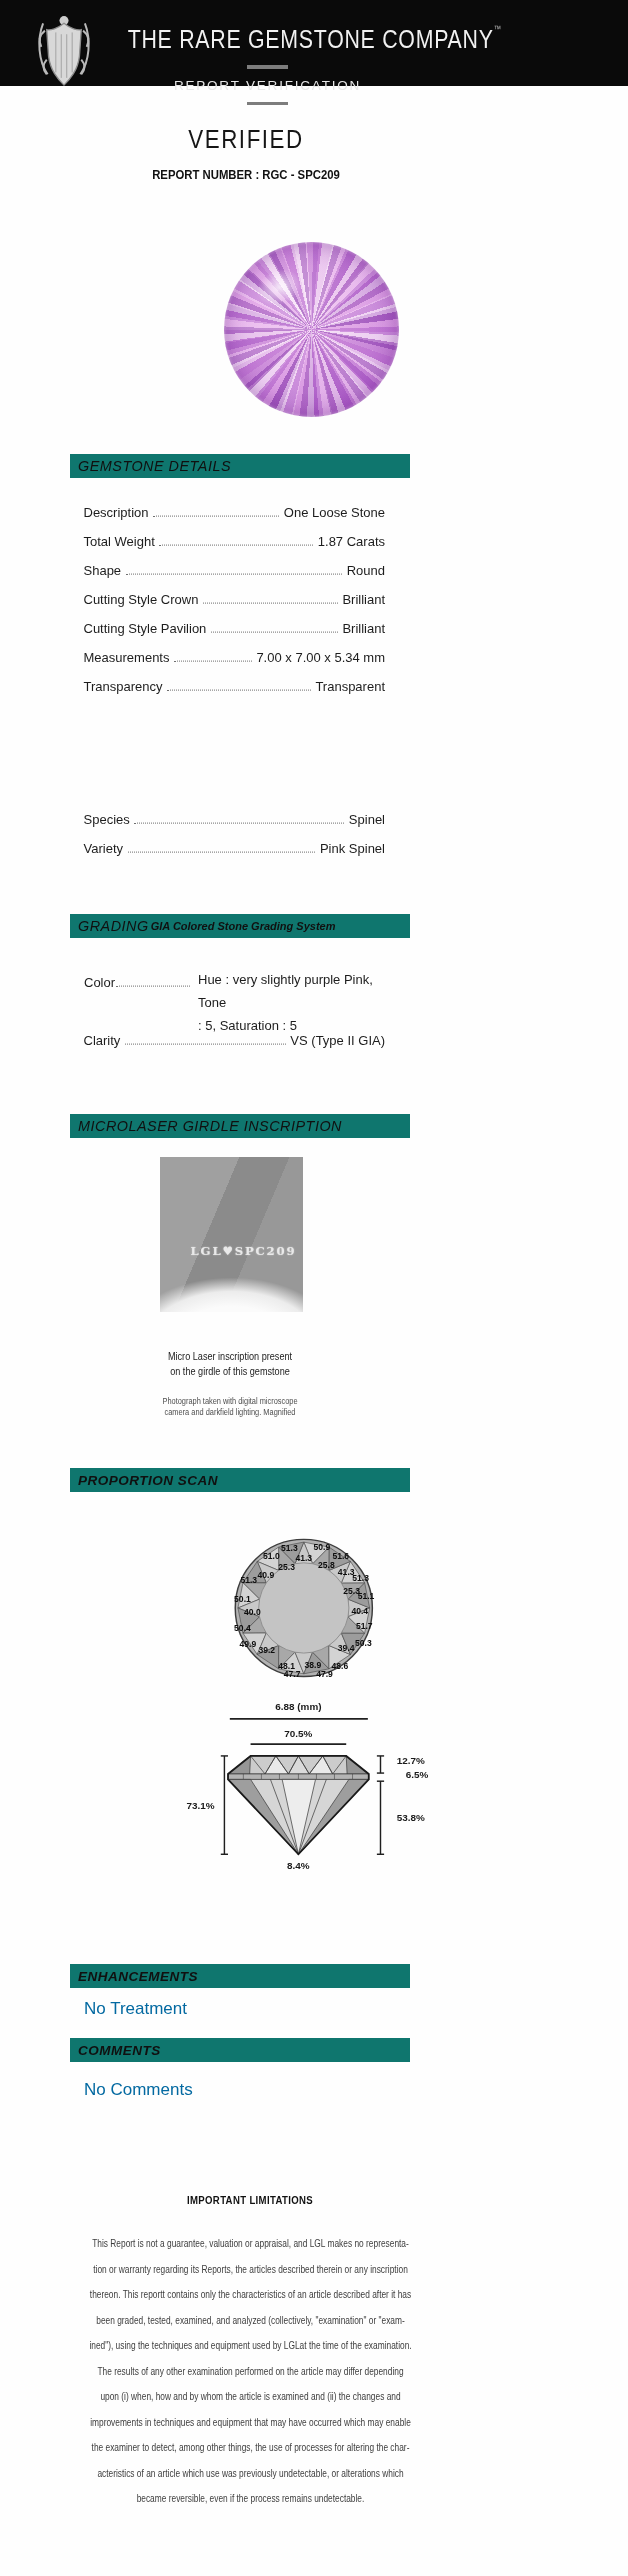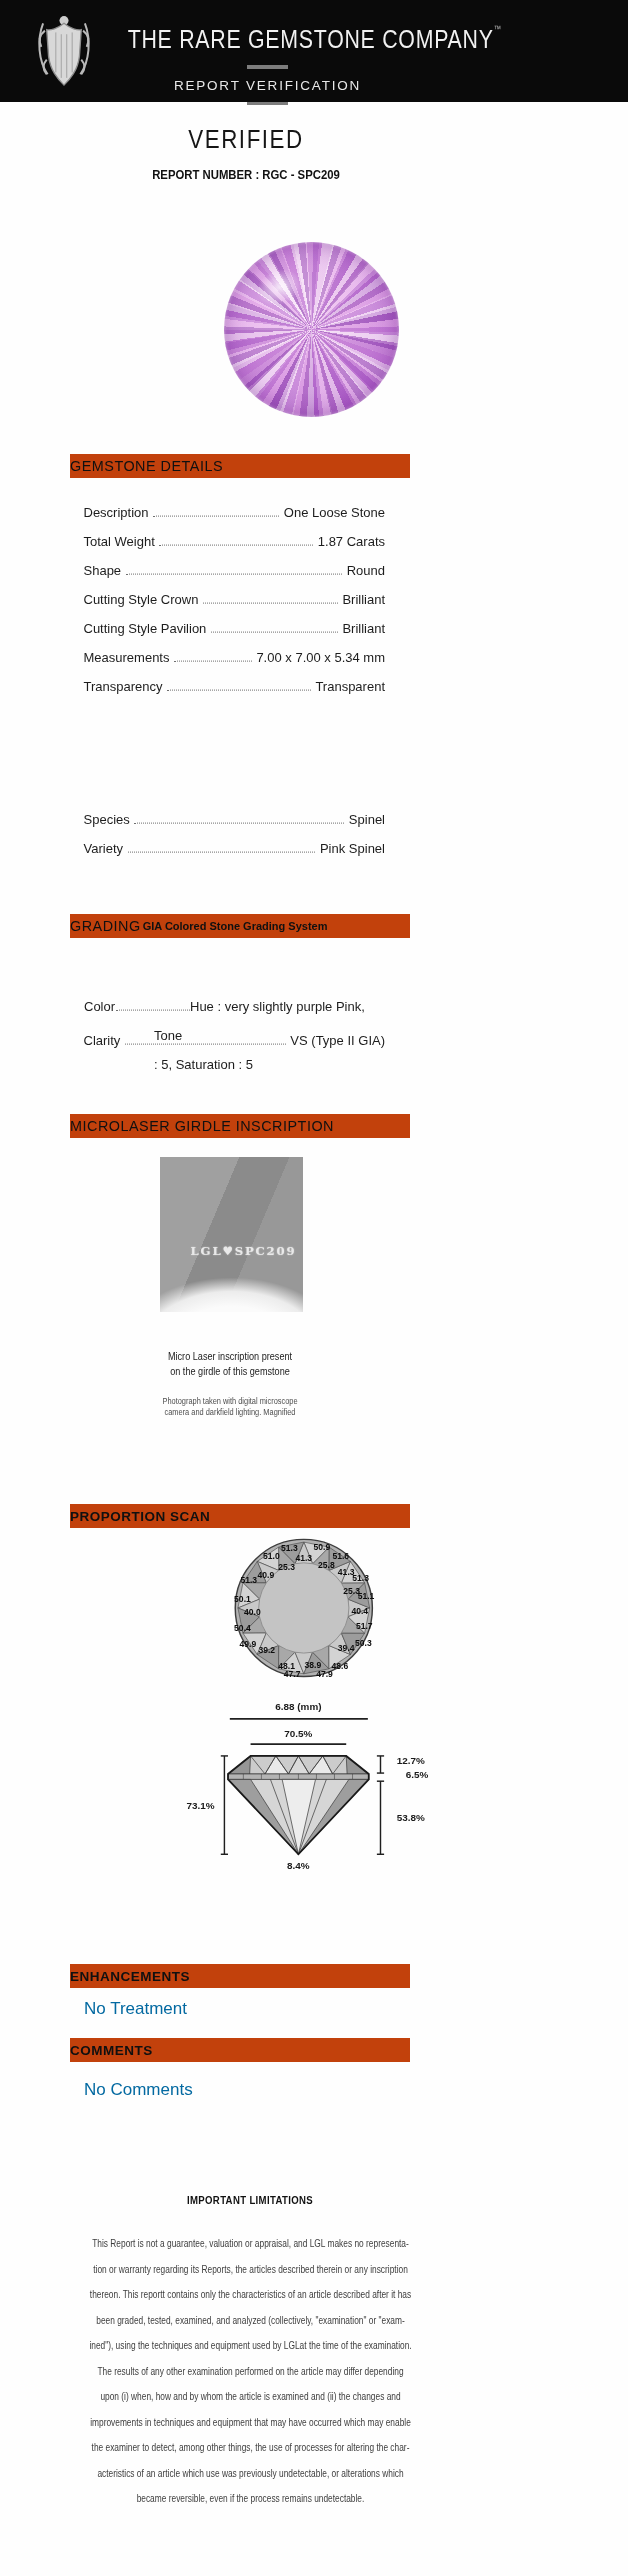--- a/index.html
+++ b/index.html
@@ -1,19 +1,19 @@
 <!DOCTYPE html>
 <html style="font-size:14.4px"><head>
 <meta charset="utf-8">
 <style>
   html,body{margin:0;padding:0;background:#ffffff;}
   #page{position:relative;width:629px;height:2576px;background:#fefefe;font-family:"Liberation Sans",sans-serif;overflow:hidden;}
 
   
-  .hdr{position:absolute;left:0;top:0;width:629px;height:102px;background:#0a0a0a;}
+  .hdr{position:absolute;left:0;top:0;width:629px;height:86px;background:#0a0a0a;}
   .crest{position:absolute;left:34px;top:11.7px;width:60px;height:79px;}
   .hdr-titles{position:absolute;left:97px;top:0;width:341px;height:102px;text-align:center;}
   .hdr-company{margin-top:23.5px;color:#f1f1f1;font-size:26px;letter-spacing:0.9px;white-space:nowrap;transform:scaleX(.82);transform-origin:center;}
   .hdr-tm{font-size:9px;color:#bdbdbd;vertical-align:16px;letter-spacing:0;}
   .hdr-sub{margin-top:10.8px;display:flex;align-items:center;justify-content:center;gap:9px;color:#e8e8e8;font-size:13.5px;letter-spacing:1.8px;flex-direction:column;}
   .hdr-dash{width:41px;height:3.6px;background:#7d7d7d;}
 
   
   .verified-wrap{position:absolute;left:7.2px;top:124px;width:478px;text-align:center;color:#161616;}
   .verified{font-size:26px;letter-spacing:1.8px;transform:scaleX(.86);transform-origin:center;}
@@ -23,38 +23,38 @@
   .gem{position:absolute;left:224px;top:242px;width:175px;height:175px;border-radius:50%;
     background:
       repeating-conic-gradient(from 10deg, rgba(255,255,255,.38) 0deg 5deg, rgba(137,61,173,.42) 5deg 10deg, rgba(236,183,240,.30) 10deg 15deg, rgba(168,84,198,.40) 15deg 21deg),
       repeating-conic-gradient(from 140deg, rgba(244,214,246,.5) 0deg 9deg, rgba(150,70,185,.35) 9deg 17deg, rgba(215,150,225,.4) 17deg 26deg),
       radial-gradient(circle at 44% 38%, #f6e0f6 0%, #e7b6e9 30%, #cd8cda 55%, #ad5ec4 78%, #8e41ad 100%);
     box-shadow: inset 0 0 20px rgba(110,40,140,.45), inset 0 0 3.6px rgba(255,255,255,.7);}
   .gem::after{content:"";position:absolute;left:18%;top:16%;width:26%;height:20%;border-radius:50%;
     background:radial-gradient(closest-side,rgba(255,255,255,.75),rgba(255,255,255,0));transform:rotate(-20deg);}
 
   
-  .bar{position:absolute;left:70px;width:340px;height:24px;background:#c2410c;color:#101010;
-       display:flex;align-items:center;padding-left:0;box-sizing:border-box;}
+  .bar{position:absolute;left:70px;width:340px;height:24px;background:#0f766e;color:#101010;
+       display:flex;align-items:center;padding-left:8px;box-sizing:border-box;font-style:italic;}
   .bar-t{font-size:14.4px;letter-spacing:0.5px;white-space:nowrap;}
   .bar-t.bold{font-weight:bold;font-size:13.5px;}
   .bar-sub{font-size:11px;font-weight:bold;margin-left:2px;white-space:nowrap;}
 
   
   .rows{position:absolute;left:70px;width:340px;box-sizing:border-box;padding:0 25px 0 13.5px;}
   .row{display:flex;align-items:center;height:29px;font-size:13px;color:#1d1d1d;}
   .row .lbl{white-space:nowrap;}
   .row .val{white-space:nowrap;}
   .leader{flex:1;border-bottom:1.8px dotted #6e6e6e;margin:0 4.5px;transform:translateY(3.6px);min-width:10.8px;}
 
   
   .grow{position:absolute;left:84px;width:307px;font-size:13px;color:#1d1d1d;}
   .grow .collbl{display:flex;align-items:center;width:106px;float:left;height:29px;}
   .grow .colleader{flex:1;border-bottom:1.8px dotted #6e6e6e;transform:translateY(3.6px);margin-left:0.9px;}
-  .grow .colval{margin-left:70px;line-height:29px;}
+  .grow .colval{margin-left:114px;line-height:23px;}
 
   
   .girdle{position:absolute;left:160px;top:1157px;width:143px;height:155px;
     background:
       radial-gradient(130% 75% at 50% 122%, #fbfbfb 34%, #ececec 47%, rgba(200,200,200,0) 59%),
       linear-gradient(113deg, #a0a0a0 0 38%, #8b8b8b 38% 62%, #989898 62%),
       #8f8f8f;}
   .girdle-txt{position:absolute;left:12px;top:87px;width:100%;text-align:center;
     font-family:"DejaVu Serif",serif;font-weight:bold;font-size:11.7px;letter-spacing:1.8px;color:#e9e9e9;
     text-shadow:0 0 1.8px rgba(255,255,255,.5);}
@@ -168,21 +168,21 @@
         <span class="lbl">Variety</span>
         <span class="leader"></span>
         <span class="val">Pink Spinel</span>
       </div>
   </div>
 
   <div class="bar" style="top:914px">
     <span class="bar-t">GRADING</span>
     <span class="bar-sub">GIA Colored Stone Grading System</span>
   </div>
-  <div class="grow" style="top:992px">
+  <div class="grow" style="top:968px">
     <div class="collbl">
       <span>Color</span>
       <span class="colleader"></span>
     </div>
     <div class="colval">
       <div>Hue : very slightly purple Pink, Tone</div>
       <div>: 5, Saturation : 5</div>
     </div>
   </div>
   <div class="rows" style="top:1026px">
@@ -201,21 +201,21 @@
   </div>
   <div class="cap1">
     <div>Micro Laser inscription present</div>
     <div>on the girdle of this gemstone</div>
   </div>
   <div class="cap2">
     <div>Photograph taken with digital microscope</div>
     <div>camera and darkfield lighting. Magnified</div>
   </div>
 
-  <div class="bar" style="top:1504px">
+  <div class="bar" style="top:1468px">
     <span class="bar-t bold">PROPORTION SCAN</span>
   </div>
 
   <svg class="propsvg" width="406" height="361" viewBox="0 0 450 400">
 
     <circle cx="227" cy="93" r="76" fill="#b2b2b2" stroke="#3d3d3d" stroke-width="1.6"></circle>
     <g id="topview-facets">
         <polygon points="300,93 276.0392640201615,102.75451610080641 276.0392640201615,83.24548389919359" fill="#c9c9c9" stroke="#4a4a4a" stroke-width="0.7"></polygon>
         <polygon points="300,93 294.4432058733239,65.06410943734845 276.0392640201615,83.24548389919359" fill="#9c9c9c" stroke="#4a4a4a" stroke-width="0.7"></polygon>
         <polygon points="294.4432058733239,65.06410943734845 276.0392640201615,83.24548389919359 268.57348061512727,65.22148834901989" fill="#a8a8a8" stroke="#4a4a4a" stroke-width="0.7"></polygon>

